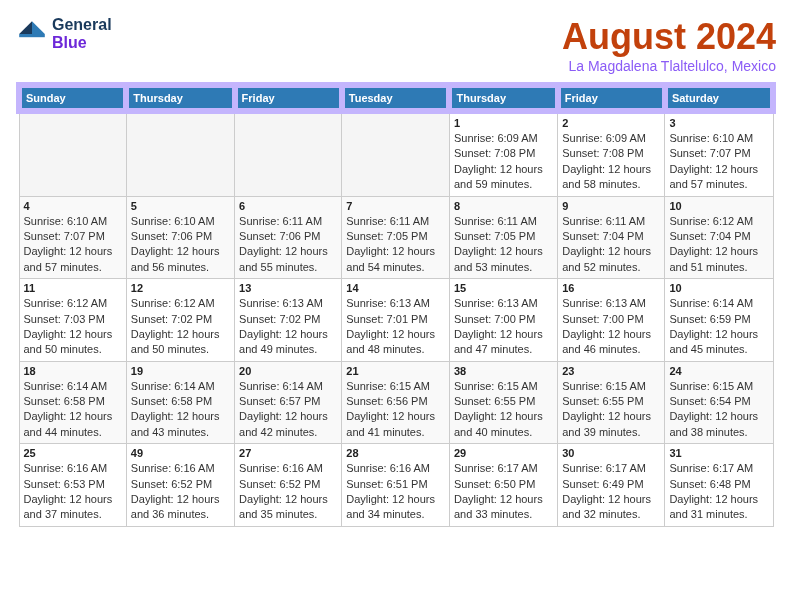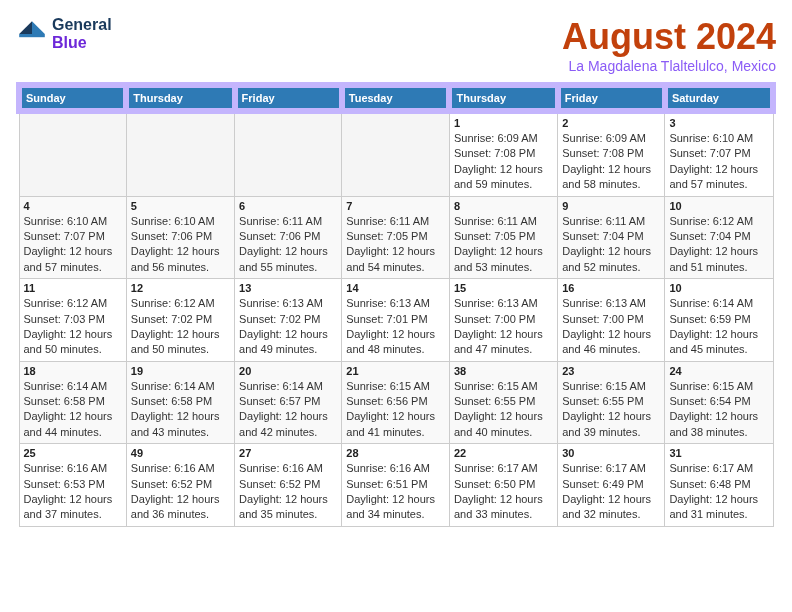--- a/index.html
+++ b/index.html
@@ -318,21 +318,21 @@
 and 35 minutes.</div>
         </td>
         <td>
           <span class="day-number">28</span>
           <div class="day-info" style="white-space: pre-line;">Sunrise: 6:16 AM
 Sunset: 6:51 PM
 Daylight: 12 hours
 and 34 minutes.</div>
         </td>
         <td>
-          <span class="day-number">22</span>
+          <span class="day-number">29</span>
           <div class="day-info" style="white-space: pre-line;">Sunrise: 6:17 AM
 Sunset: 6:50 PM
 Daylight: 12 hours
 and 33 minutes.</div>
         </td>
         <td>
           <span class="day-number">30</span>
           <div class="day-info" style="white-space: pre-line;">Sunrise: 6:17 AM
 Sunset: 6:49 PM
 Daylight: 12 hours

